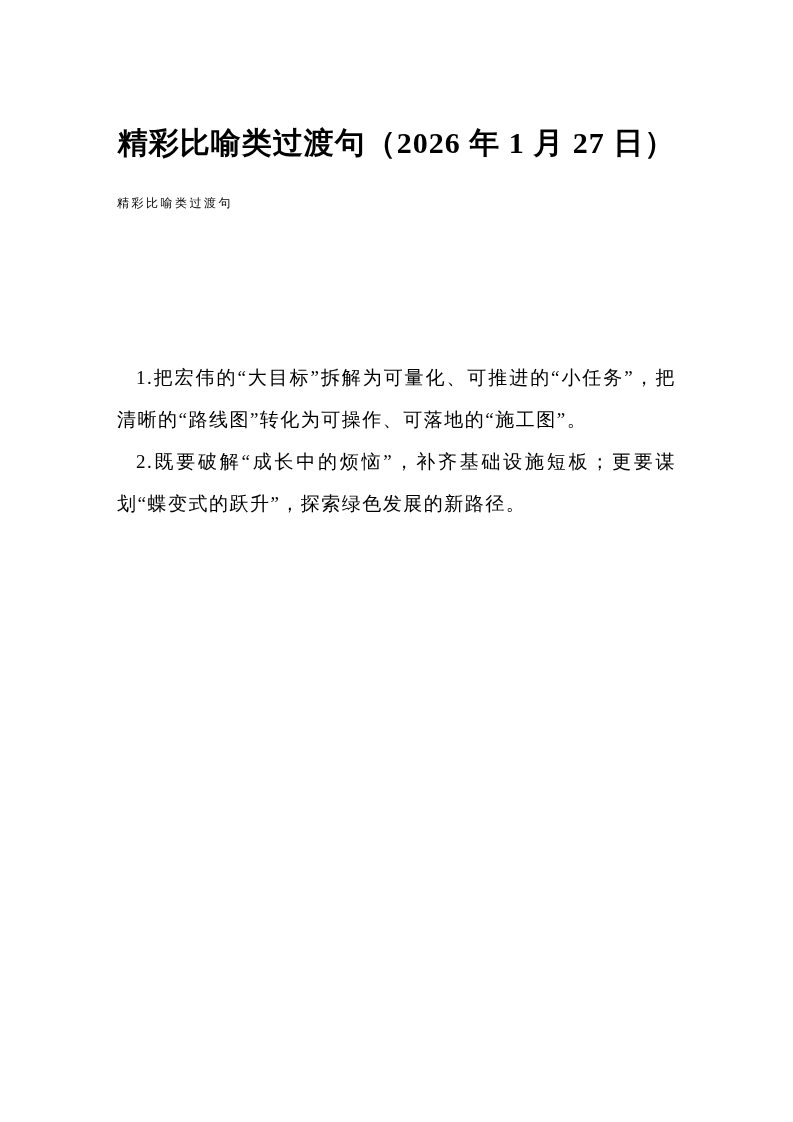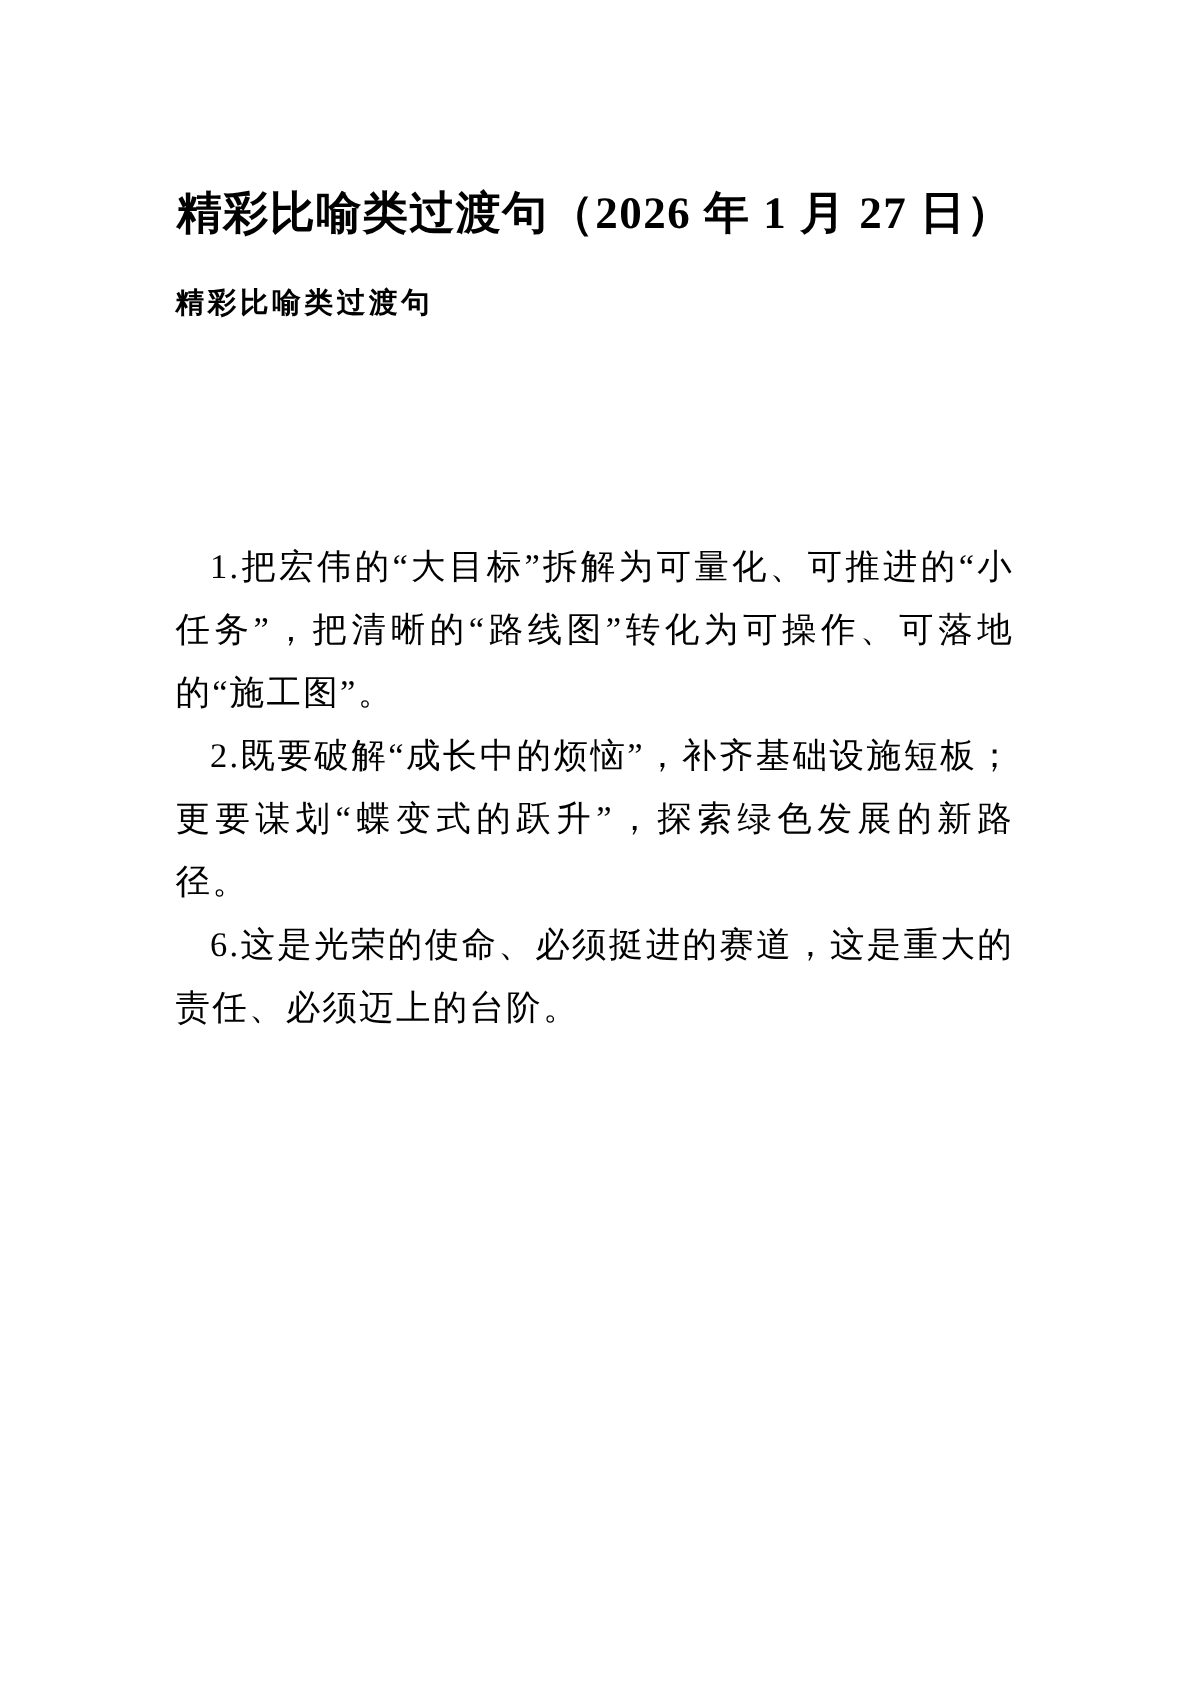--- a/index.html
+++ b/index.html
@@ -25,46 +25,45 @@
     margin: 0;
     text-align: center;
     font-size: 30px;
     font-weight: bold;
     line-height: 39px;
     letter-spacing: 1px;
     white-space: nowrap;
   }
   .doc-subtitle {
     margin: 20px 0 0 0;
-    font-size: 19px;
-    font-weight: bold;
+    font-size: 12px;
+    font-weight: normal;
     line-height: 42px;
     letter-spacing: 2.5px;
   }
   .blank-space {
     height: 133px;
   }
   .paragraphs p {
     margin: 0;
-    font-size: 23px;
+    font-size: 19px;
     line-height: 42px;
     letter-spacing: 1.5px;
     text-indent: 1em;
     text-align: justify;
     text-justify: inter-character;
   }
 </style>
 </head>
 <body>
 
 <div class="page">
   <h1 class="doc-title">精彩比喻类过渡句（2026 年 1 月 27 日）</h1>
 
   <p class="doc-subtitle">精彩比喻类过渡句</p>
 
   <div class="blank-space"></div>
 
   <div class="paragraphs">
       <p>1.把宏伟的“大目标”拆解为可量化、可推进的“小任务”，把清晰的“路线图”转化为可操作、可落地的“施工图”。</p>
       <p>2.既要破解“成长中的烦恼”，补齐基础设施短板；更要谋划“蝶变式的跃升”，探索绿色发展的新路径。</p>
-      <p>6.这是光荣的使命、必须挺进的赛道，这是重大的责任、必须迈上的台阶。</p>
     </div>
 </div>
 
 </body></html>

